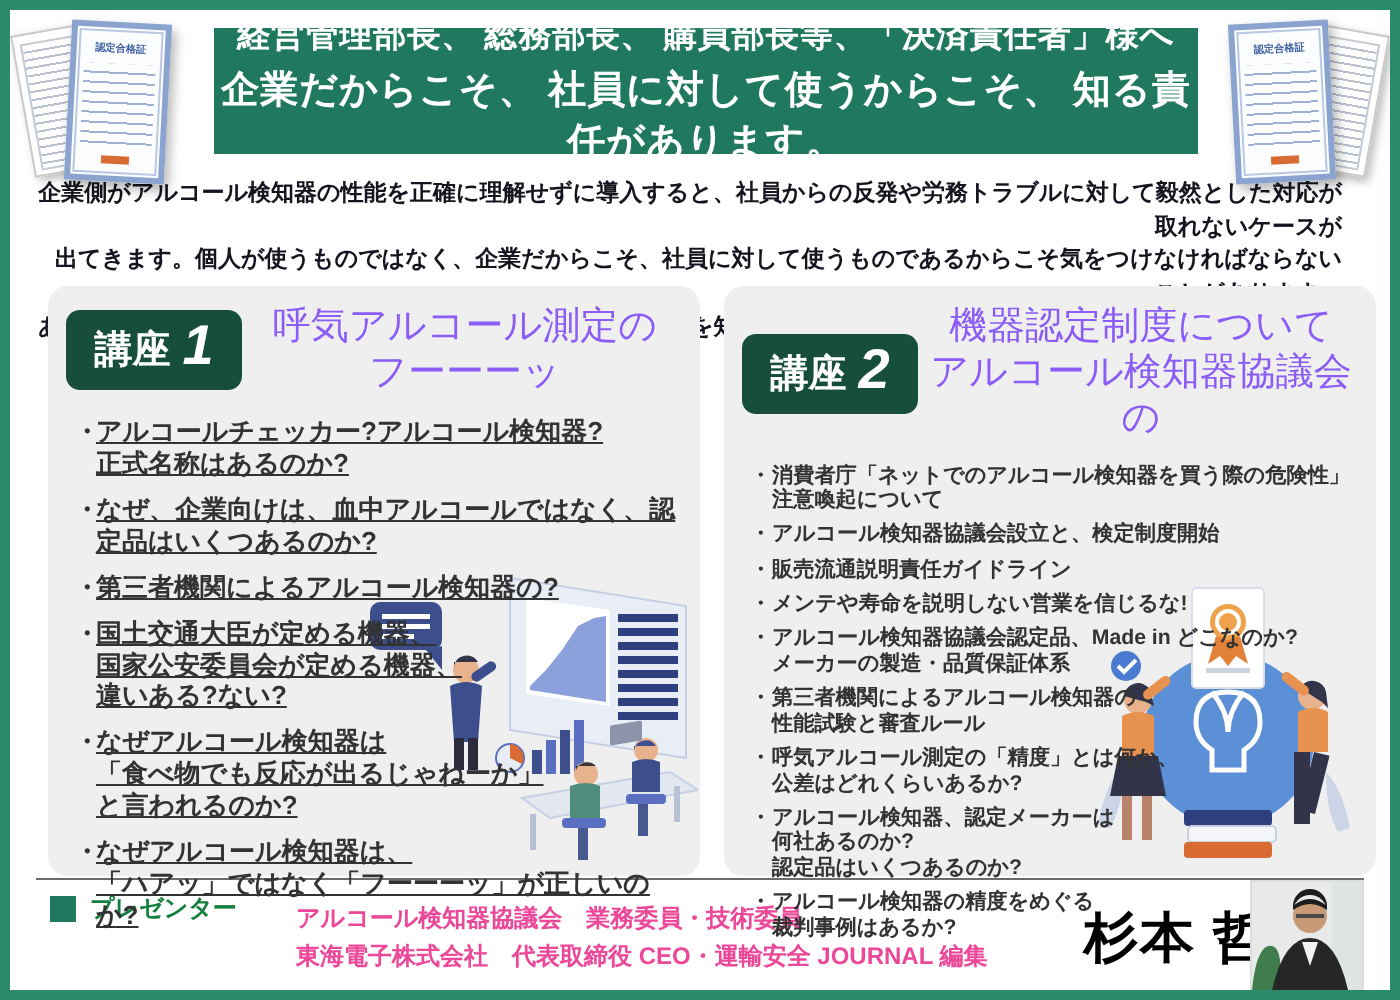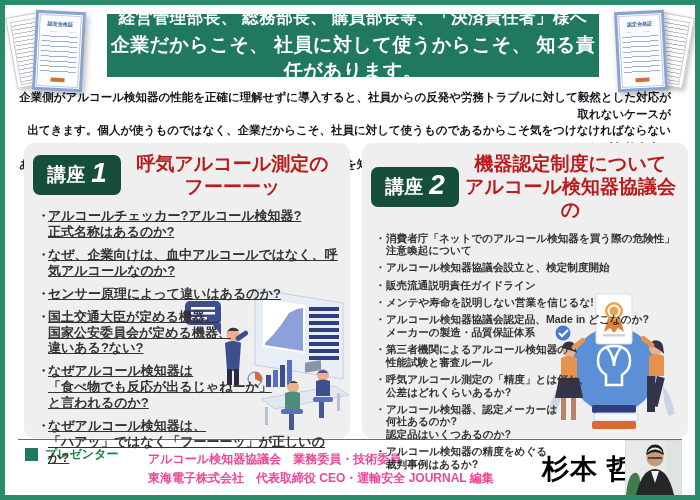--- a/index.html
+++ b/index.html
@@ -39,21 +39,21 @@
          font-size:11.5px;line-height:1.45;}
   
   .panel{position:absolute;top:138px;width:326px;height:295px;background:#efefef;
          border-radius:10px;}
   .panel-left{left:19px;} .panel-right{left:357px;}
   .panel-header{display:flex;align-items:center;padding:9px 6px 0 9px;}
   .badge{flex:none;width:88px;height:40px;background:#174e3a;border-radius:7px;
          color:#fff;display:flex;align-items:center;justify-content:center;gap:6px;}
   .badge-label{font-size:19px;font-weight:bold;}
   .badge-num{font-size:28px;font-weight:bold;font-style:italic;margin-top:-4px;}
-  .panel-title{flex:1;text-align:center;color:#b91c1c;font-weight:700;
+  .panel-title{flex:1;text-align:center;color:#8b5cf6;font-weight:400;
                font-size:19px;line-height:1.22;}
   .bullets{margin:10px 0 0;padding:0 6px 0 13px;list-style:none;position:relative;z-index:2;}
   .bullets li{position:relative;padding-left:11px;color:#333;font-weight:600;
               white-space:pre-line;}
   .bullets li::before{content:"・";position:absolute;left:0;top:0;}
   .bullets-l1 li{font-size:13px;line-height:1.22;margin-bottom:7px;text-decoration:underline;}
   .bullets-l2 li{font-size:10.6px;line-height:1.2;margin-bottom:4.5px;}
   .illus{position:absolute;z-index:1;}
   .illus1{right:1px;bottom:3px;}
   .illus2{right:3px;bottom:8px;}
@@ -112,22 +112,22 @@
         <span class="badge-num">1</span>
       </div>
       <div class="panel-title">
         <div>呼気アルコール測定の</div>
         <div>フーーーッ</div>
       </div>
     </div>
     <ul class="bullets bullets-l1">
       <li>アルコールチェッカー?アルコール検知器?
 正式名称はあるのか?</li>
-      <li>なぜ、企業向けは、血中アルコールではなく、呼気アルコールなのか?</li>
-      <li>センサー原理によって違いはあるのか?</li>
+      <li>なぜ、企業向けは、血中アルコールではなく、認定品はいくつあるのか?</li>
+      <li>第三者機関によるアルコール検知器の?</li>
       <li>国土交通大臣が定める機器、
 国家公安委員会が定める機器、
 違いある?ない?</li>
       <li>なぜアルコール検知器は
 「食べ物でも反応が出るじゃねーか」
 と言われるのか?</li>
       <li>なぜアルコール検知器は、
 「ハアッ」ではなく「フーーーッ」が正しいのか?</li>
     </ul>
     <svg class="illus illus1" width="172" height="152" viewBox="0 0 172 152">

